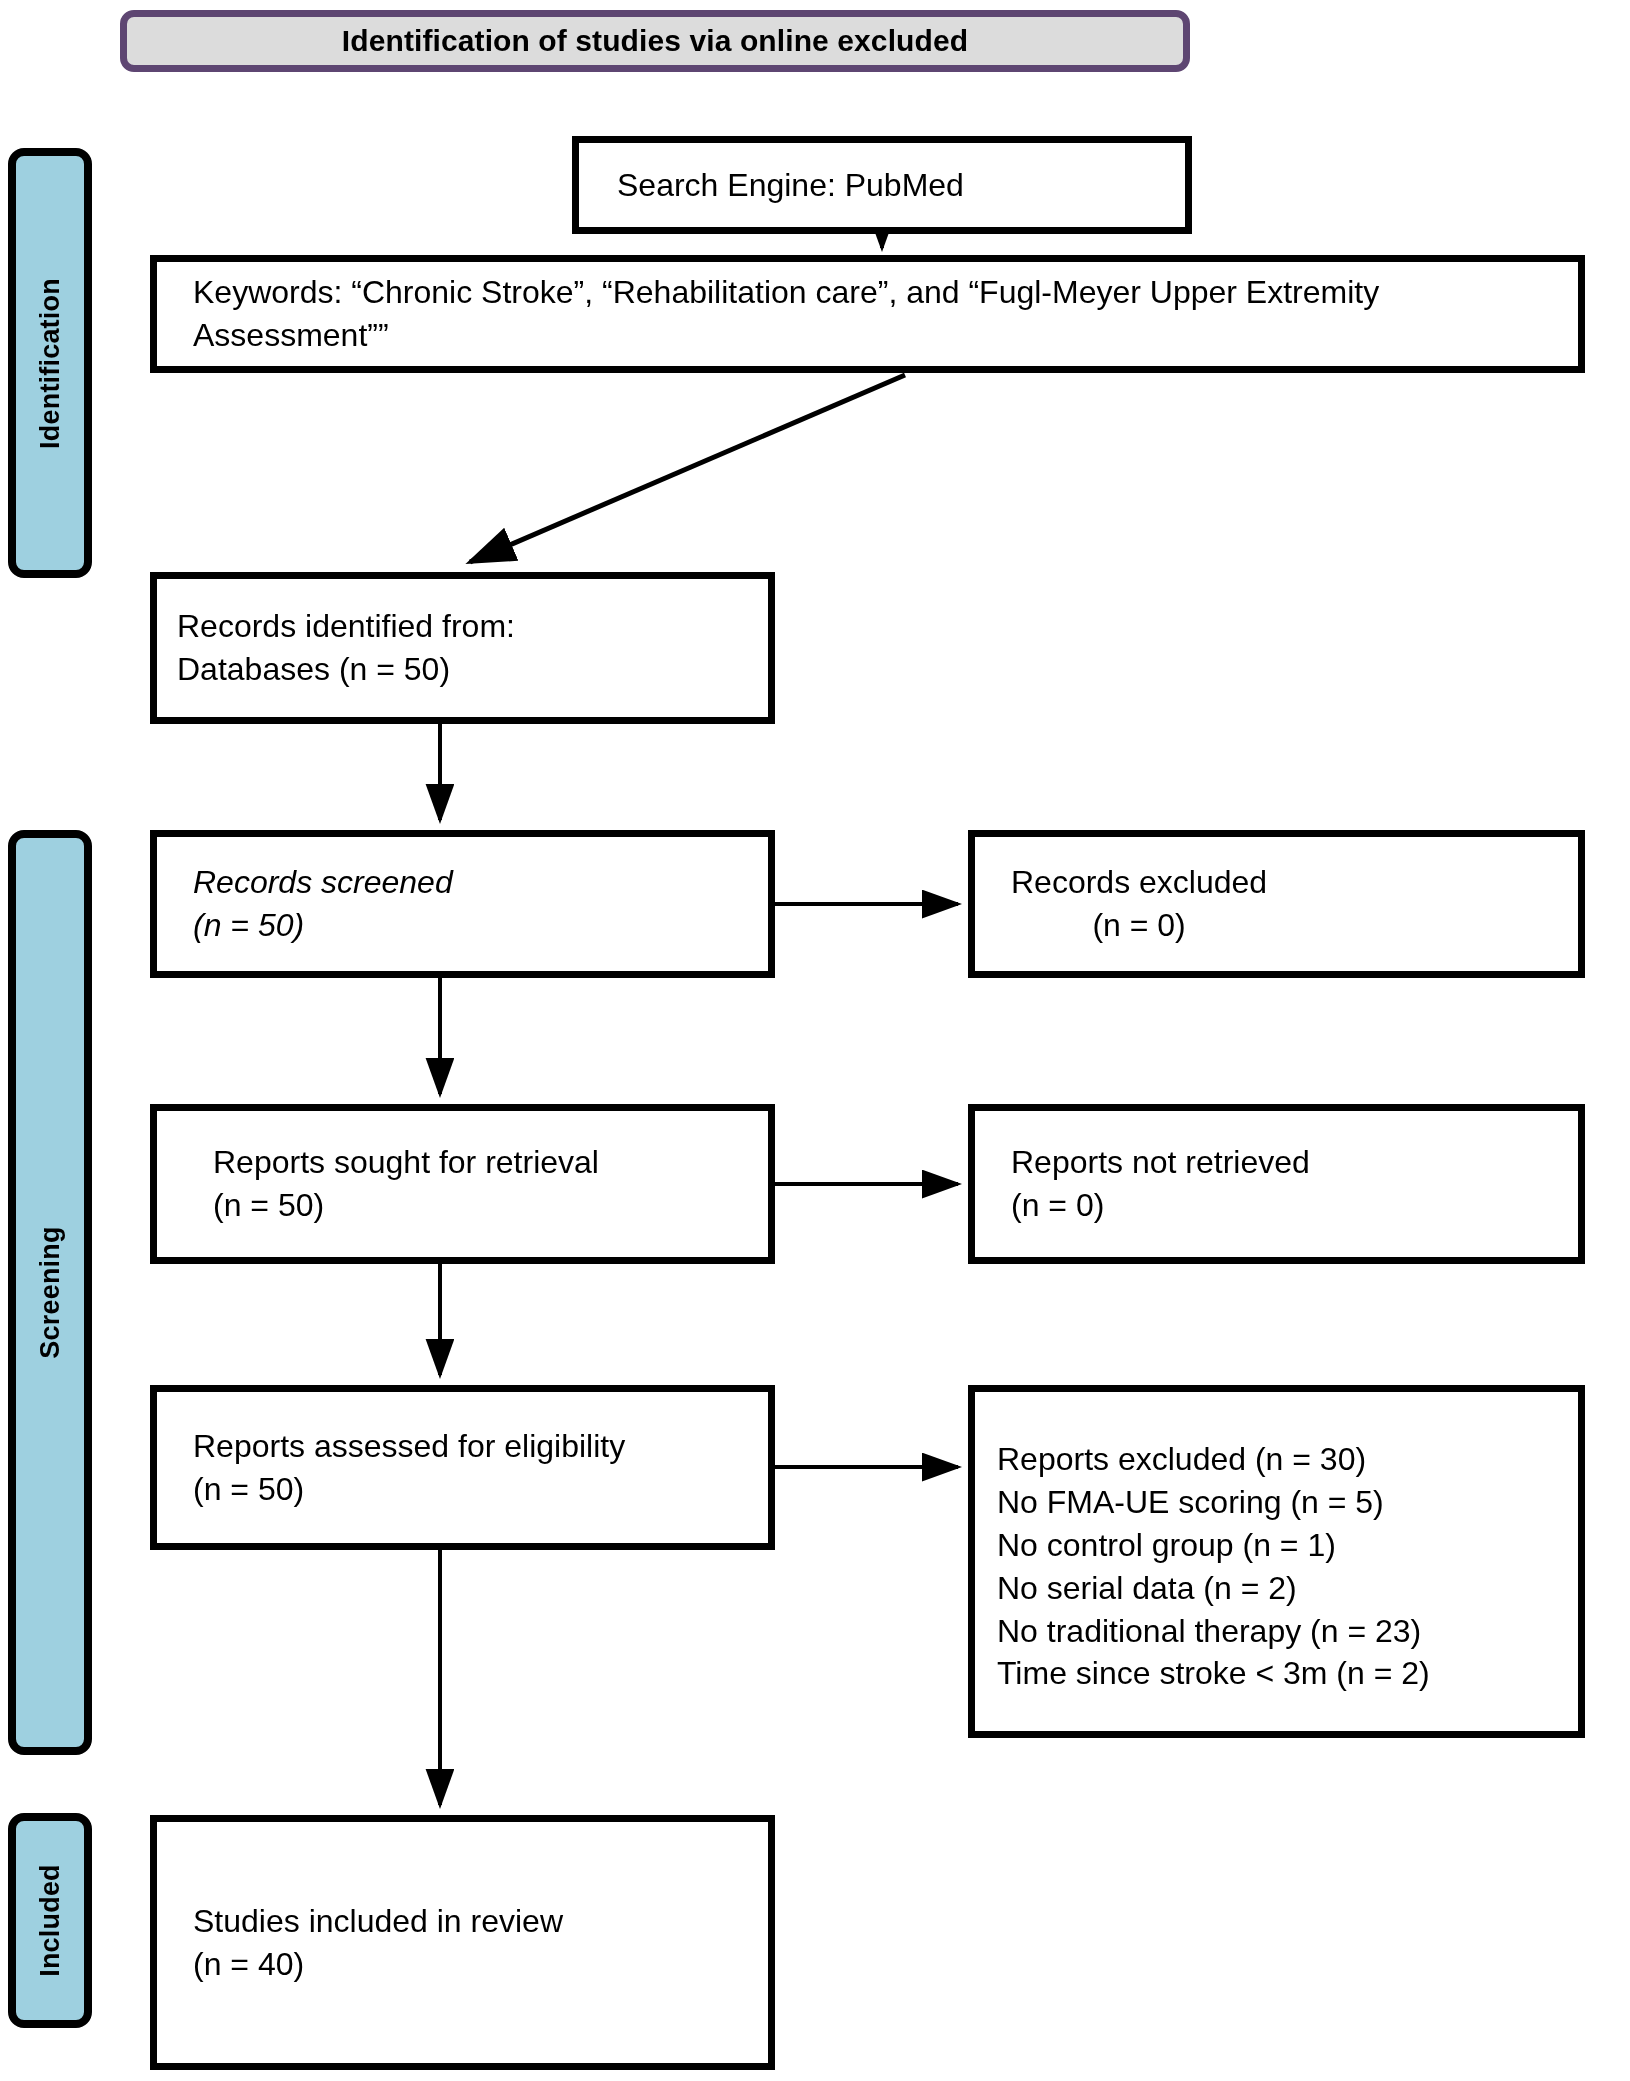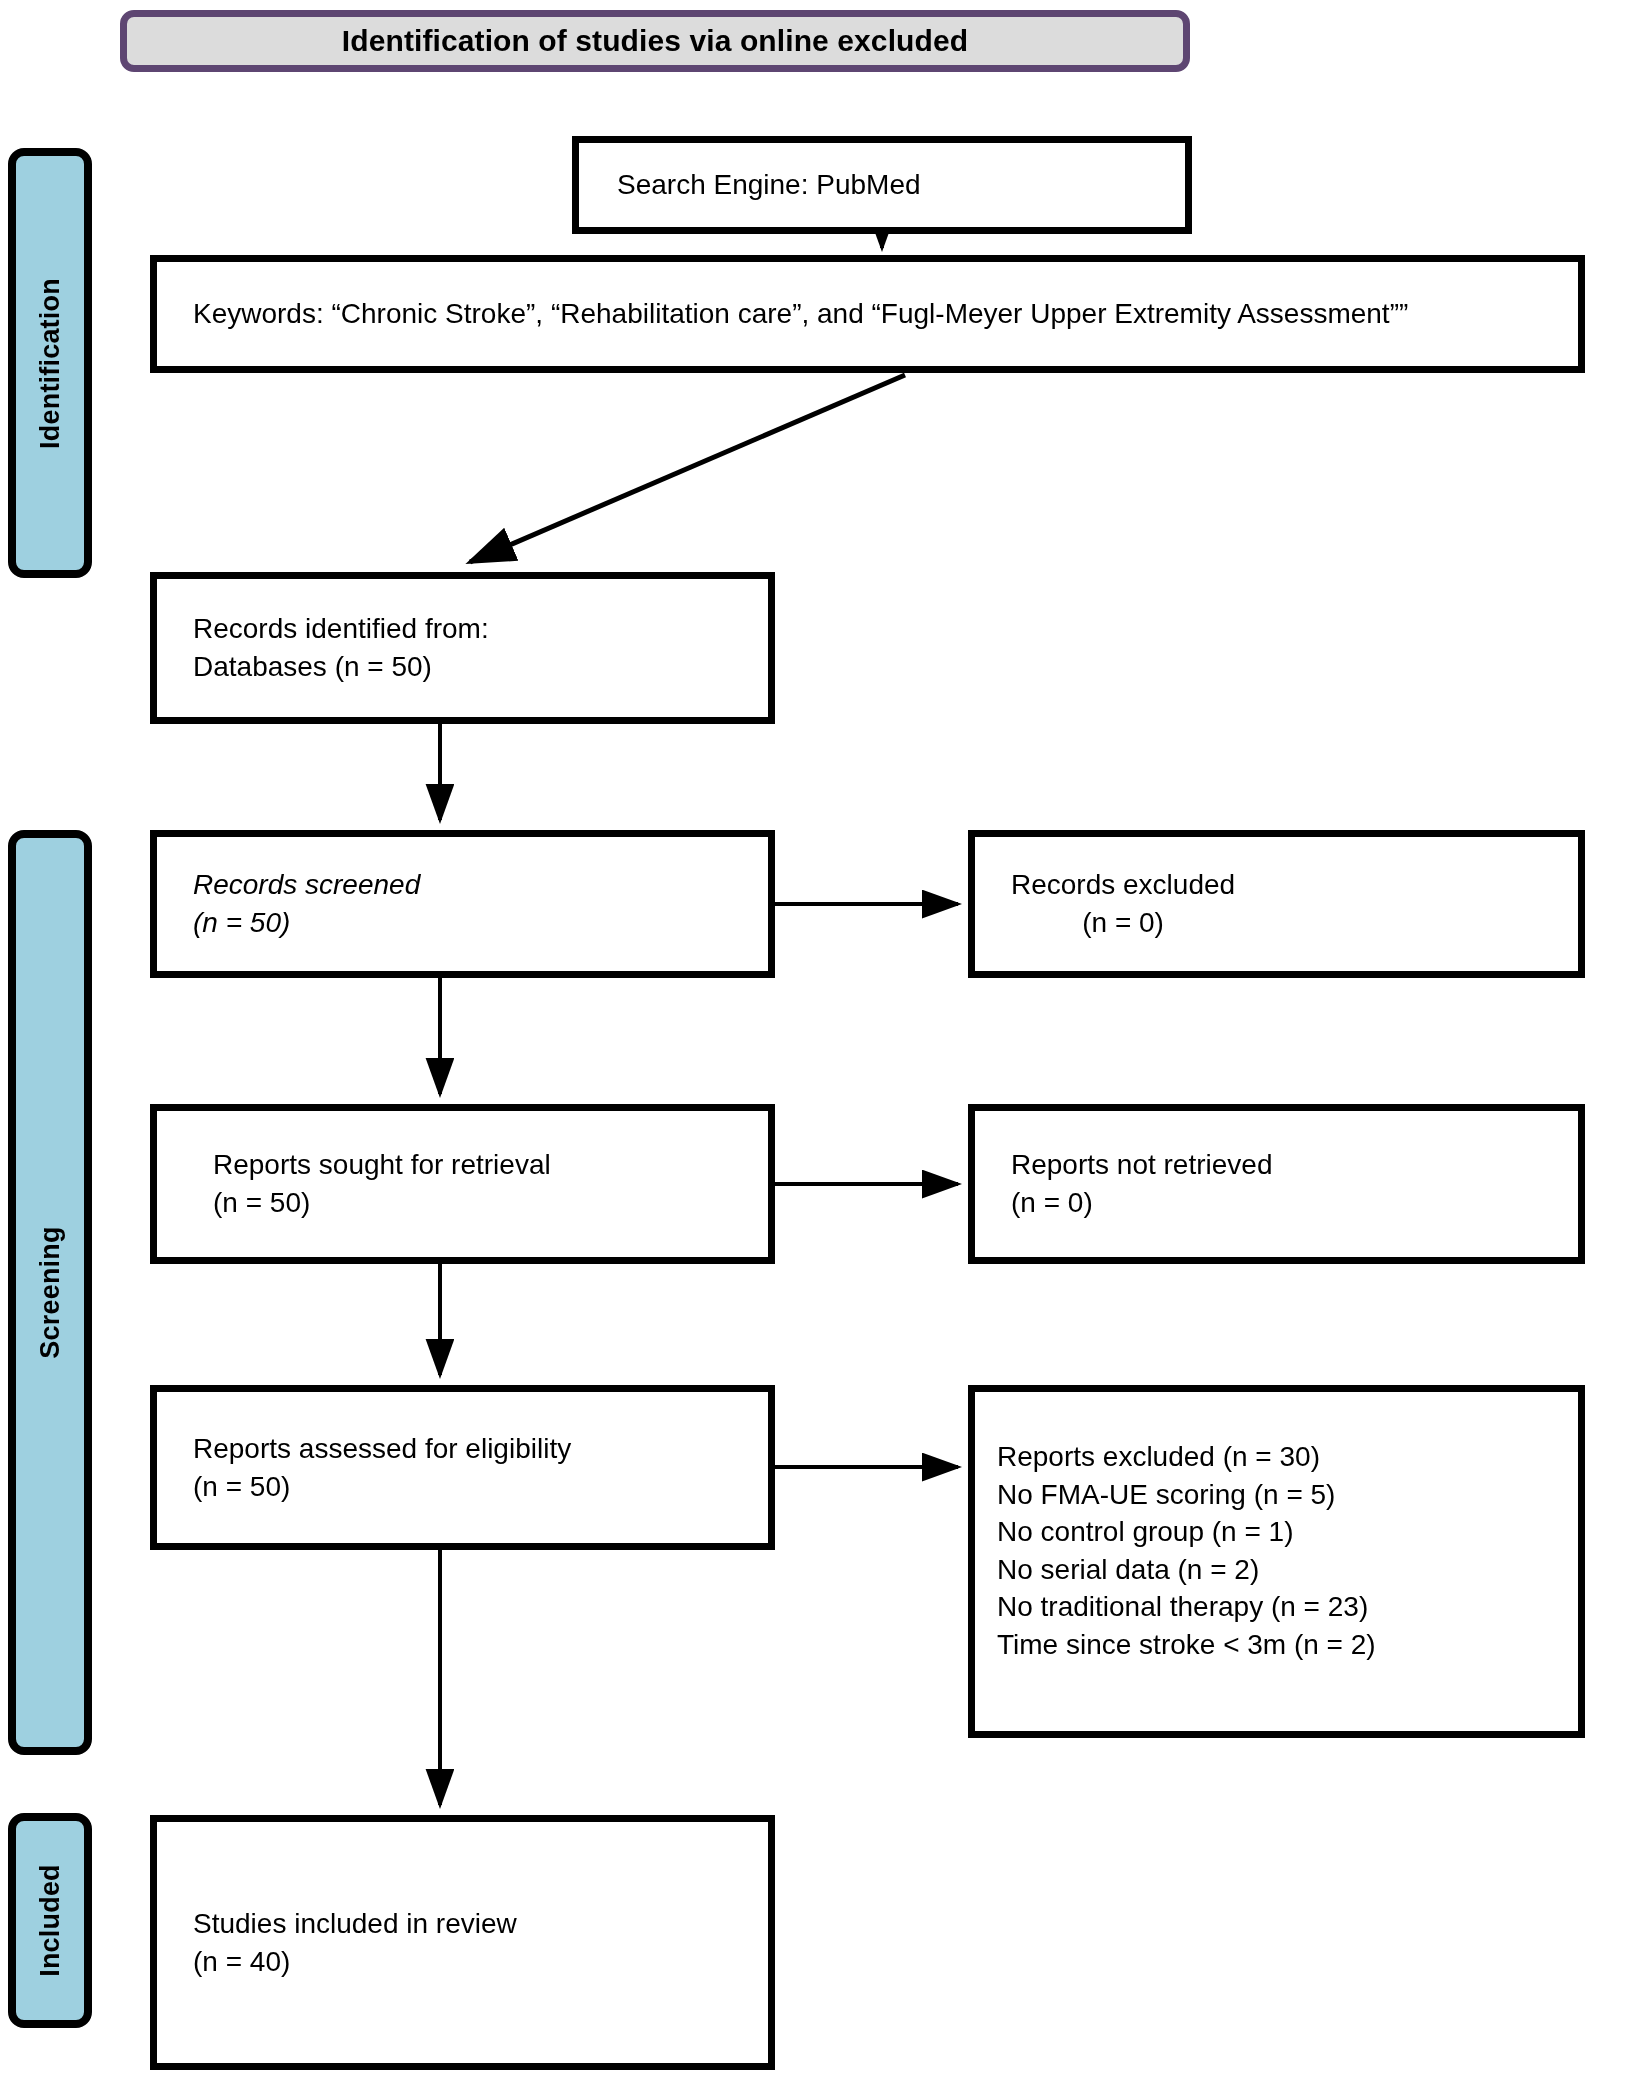--- a/index.html
+++ b/index.html
@@ -71,39 +71,39 @@
   
   .node {
     position: absolute;
     background: #ffffff;
     border: 7px solid #000000;
     box-sizing: border-box;
     display: flex;
     align-items: center;
   }
   .node .node-text {
-    font-size: 28px;
+    font-size: 32px;
     line-height: 1.34;
     color: #000000;
     padding: 0 22px;
     white-space: pre-line;
   }
   .node.centered .node-text {
     width: 100%;
     text-align: left;
   }
 
   #node-search-engine  { left: 572px; top: 136px;  width: 620px; height: 98px; }
   #node-search-engine .node-text { padding-left: 38px; }
 
   #node-keywords       { left: 150px; top: 255px;  width: 1435px; height: 118px; }
   #node-keywords .node-text { padding-left: 36px; }
 
   #node-records-id     { left: 150px; top: 572px;  width: 625px; height: 152px; }
-  #node-records-id .node-text { padding-left: 36px; }
+  #node-records-id .node-text { padding-left: 20px; }
 
   #node-records-screened { left: 150px; top: 830px; width: 625px; height: 148px; }
   #node-records-screened .node-text { padding-left: 36px; font-style: italic; }
 
   #node-records-excluded { left: 968px; top: 830px; width: 617px; height: 148px; text-align: center; }
   #node-records-excluded .node-text { padding-left: 36px; }
 
   #node-reports-sought { left: 150px; top: 1104px; width: 625px; height: 160px; }
   #node-reports-sought .node-text { padding-left: 56px; }
 

